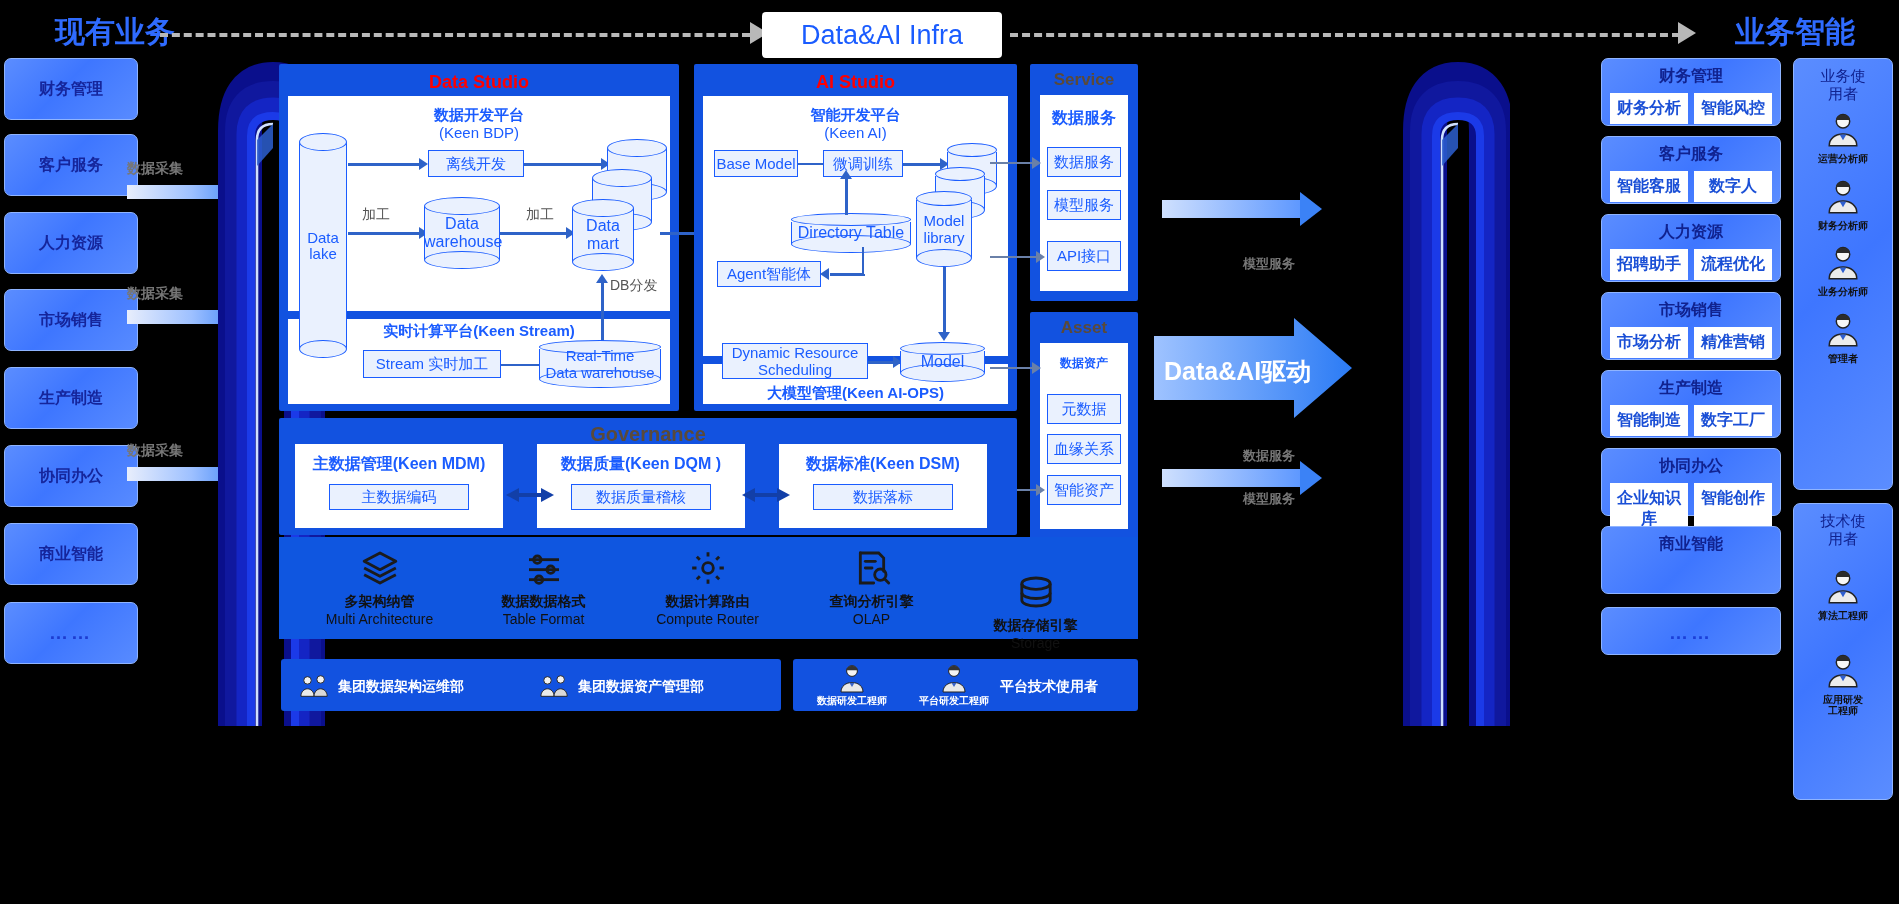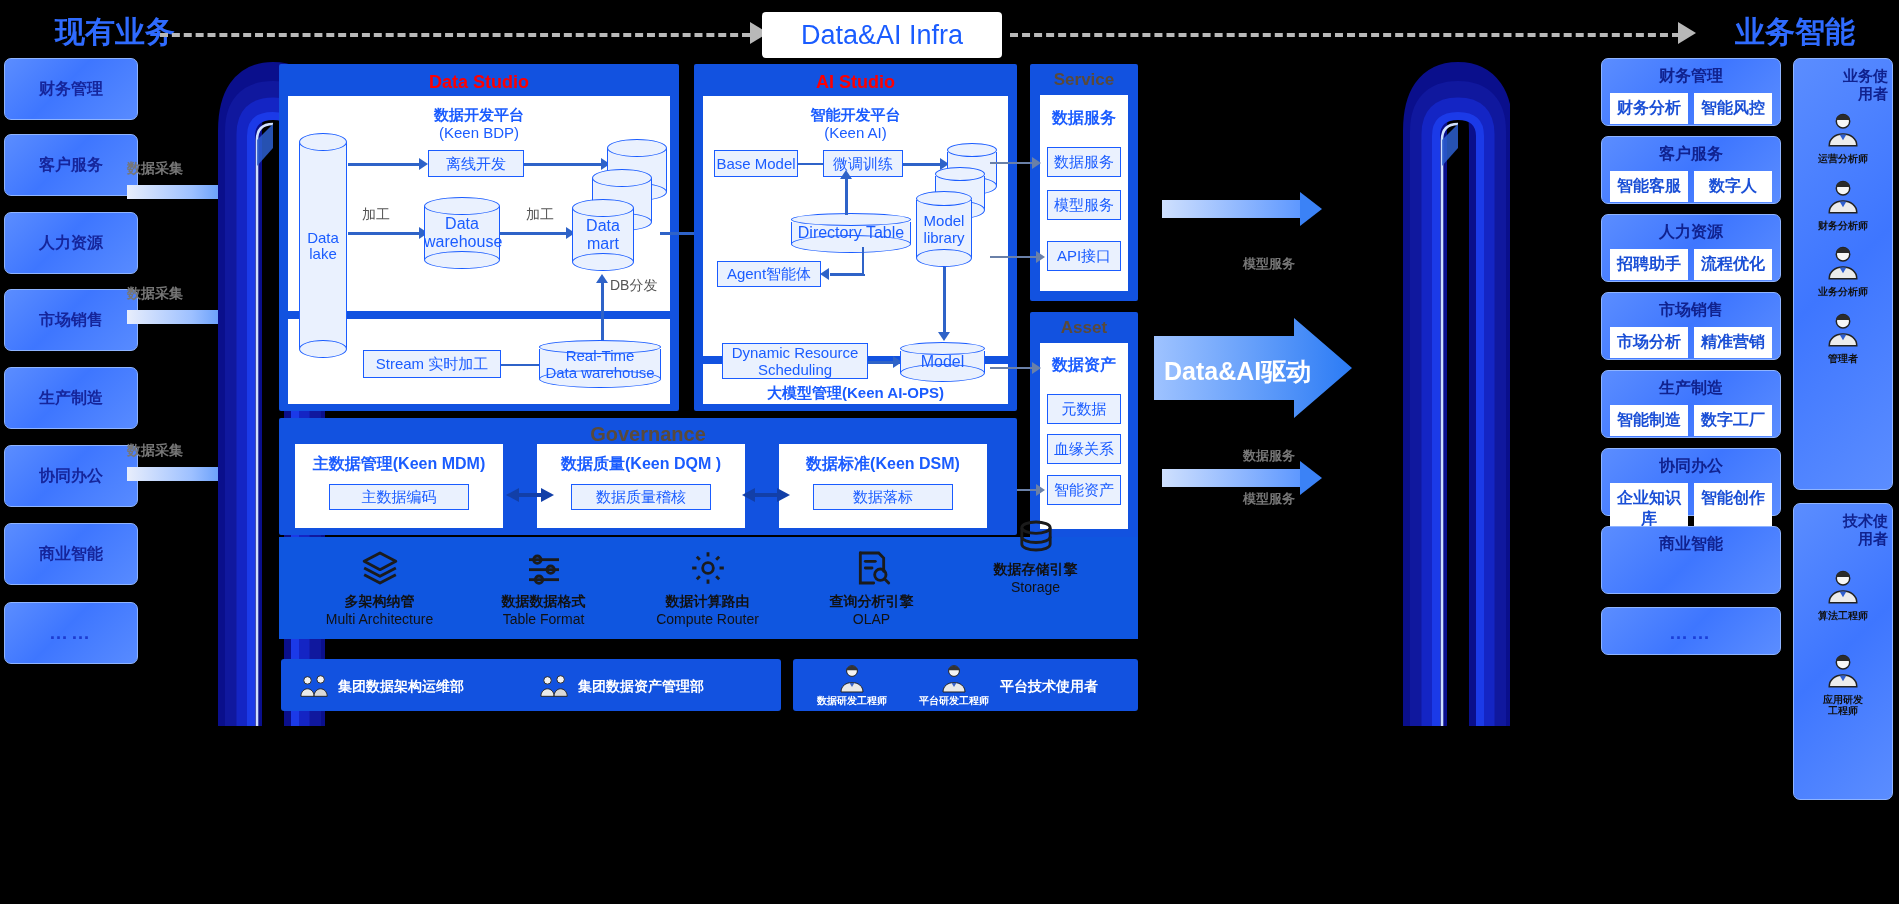--- a/index.html
+++ b/index.html
@@ -83,21 +83,21 @@
   .rcard { left:1601px; width:180px; border-radius:7px;
      background:linear-gradient(135deg,#5b8dff 0%,#3e76ff 50%,#5b8dff 100%);
      border:1px solid #8fb4ff; }
   .rcard .t { text-align:center; color:#10228f; font-weight:bold; font-size:16px; padding-top:7px;}
   .rcard .row { display:flex; gap:6px; justify-content:center; padding:6px 8px 8px; }
   .rcard .chip { background:#fff; color:#1a4fd6; font-size:16px; font-weight:bold;
      padding:5px 0; width:80px; text-align:center; }
   .users { left:1793px; width:100px; border-radius:7px;
      background:linear-gradient(135deg,#5b8dff 0%,#3e76ff 50%,#5b8dff 100%);
      border:1px solid #8fb4ff; }
-  .users .t { text-align:right; color:#10228f; font-weight:bold; font-size:15px;
+  .users .t { text-align:center; color:#10228f; font-weight:normal; font-size:15px;
      line-height:1.2; padding:8px 4px 2px; }
   .users .u { text-align:center; color:#111; font-size:10px; font-weight:bold;
      line-height:1.15; margin-top:2px;}
   .driver { color:#fff; font-size:25px; font-weight:bold; }
   .svc-label { color:#777; font-size:13px; font-weight:bold;}
 </style>
 </head>
 <body>
 
 <div class="abs hdr-left">现有业务</div>
@@ -147,20 +147,21 @@
   <path d="M78 88 L62 104 L62 130 L78 112 Z" fill="#2d5fd0" opacity="0.85"></path>
 </svg>
 
 <div class="abs panel" style="left:279px;top:64px;width:400px;height:347px">
   <div class="panel-title" style="color:#ff0000;font-size:18px;padding-top:8px">Data Studio</div>
   <div class="inner abs" style="left:9px;top:32px;width:382px;height:215px">
     <div class="sub-title abs" style="left:0;top:10px;width:100%">数据开发平台</div>
     <div class="sub-title abs" style="left:0;top:28px;width:100%;font-weight:normal">(Keen BDP)</div>
   </div>
   <div class="inner abs" style="left:9px;top:255px;width:382px;height:85px"></div>
+  <div class="sub-title abs" style="left:9px;top:258px;width:382px;font-size:15px">实时计算平台(Keen Stream)</div>
 </div>
 
 <div class="cyl abs" style="left:299px;top:133px;width:48px;height:225px;z-index:5">
   <div class="body"></div>
     <div class="bot"></div>
     <div class="top"></div>
   <div class="txt" style="font-size:15px">Data<br>lake</div>
 </div>
 
 <div class="abs ar-line" style="left:348px;top:163px;width:72px;height:2.5px"></div>
@@ -285,21 +286,21 @@
 <div id="svcitems">
     <div class="abs nodebox" style="left:1047px;top:147px;width:74px;height:30px">数据服务</div>
     <div class="abs nodebox" style="left:1047px;top:190px;width:74px;height:30px">模型服务</div>
     <div class="abs nodebox" style="left:1047px;top:241px;width:74px;height:30px">API接口</div>
   </div>
 
 <div class="abs panel" style="left:1030px;top:312px;width:108px;height:227px">
   <div class="panel-title" style="color:#5a4a3a;font-size:17px;padding-top:6px">Asset</div>
   <div class="inner abs" style="left:10px;top:31px;width:88px;height:186px"></div>
 </div>
-<div class="abs" style="left:1040px;top:355px;width:88px;text-align:center;color:#1a5cff;font-weight:bold;font-size:16px">数据资产</div>
+<div class="abs" style="left:1040px;top:355px;width:88px;text-align:center;color:#1a5cff;font-weight:bold;font-size:12px">数据资产</div>
 <div id="assetitems">
     <div class="abs nodebox" style="left:1047px;top:394px;width:74px;height:30px">元数据</div>
     <div class="abs nodebox" style="left:1047px;top:434px;width:74px;height:30px">血缘关系</div>
     <div class="abs nodebox" style="left:1047px;top:475px;width:74px;height:30px">智能资产</div>
   </div>
 
 <div class="abs ar-line" style="left:990px;top:162px;width:44px;height:2px;background:#6a80a8"></div>
 <div class="abs ar-tip-r" style="left:1032px;top:157px;border-left-color:#6a80a8"></div>
 <div class="abs ar-line" style="left:990px;top:256px;width:48px;height:2px;background:#6a80a8"></div>
 <div class="abs ar-tip-r" style="left:1036px;top:251px;border-left-color:#6a80a8"></div>
@@ -370,21 +371,21 @@
           <path d="M5 3h11l3 3v8"></path>
           <path d="M5 3v18h8"></path>
           <line x1="8" y1="8" x2="14" y2="8"></line>
           <line x1="8" y1="12" x2="12" y2="12"></line>
           <circle cx="17" cy="16" r="3.4"></circle>
           <line x1="19.6" y1="18.6" x2="22" y2="21"></line>
         </svg></div>
       <div class="cn">查询分析引擎</div>
       <div class="en">OLAP</div>
     </div>
-    <div class="abs infra-item" style="left:958px;top:516px;width:155px">
+    <div class="abs infra-item" style="left:958px;top:572px;width:155px">
       <div style="height:44px"><svg width="40" height="40" viewBox="0 0 24 24" fill="none" stroke="#1b1b1b" stroke-width="1.7">
           <ellipse cx="12" cy="7" rx="8.5" ry="3.4"></ellipse>
           <path d="M3.5 7v10c0 1.9 3.8 3.4 8.5 3.4s8.5-1.5 8.5-3.4V7"></path>
           <path d="M3.5 12.5c0 1.9 3.8 3.4 8.5 3.4s8.5-1.5 8.5-3.4"></path>
         </svg></div>
       <div class="cn">数据存储引擎</div>
       <div class="en">Storage</div>
     </div>
   </div>
 

